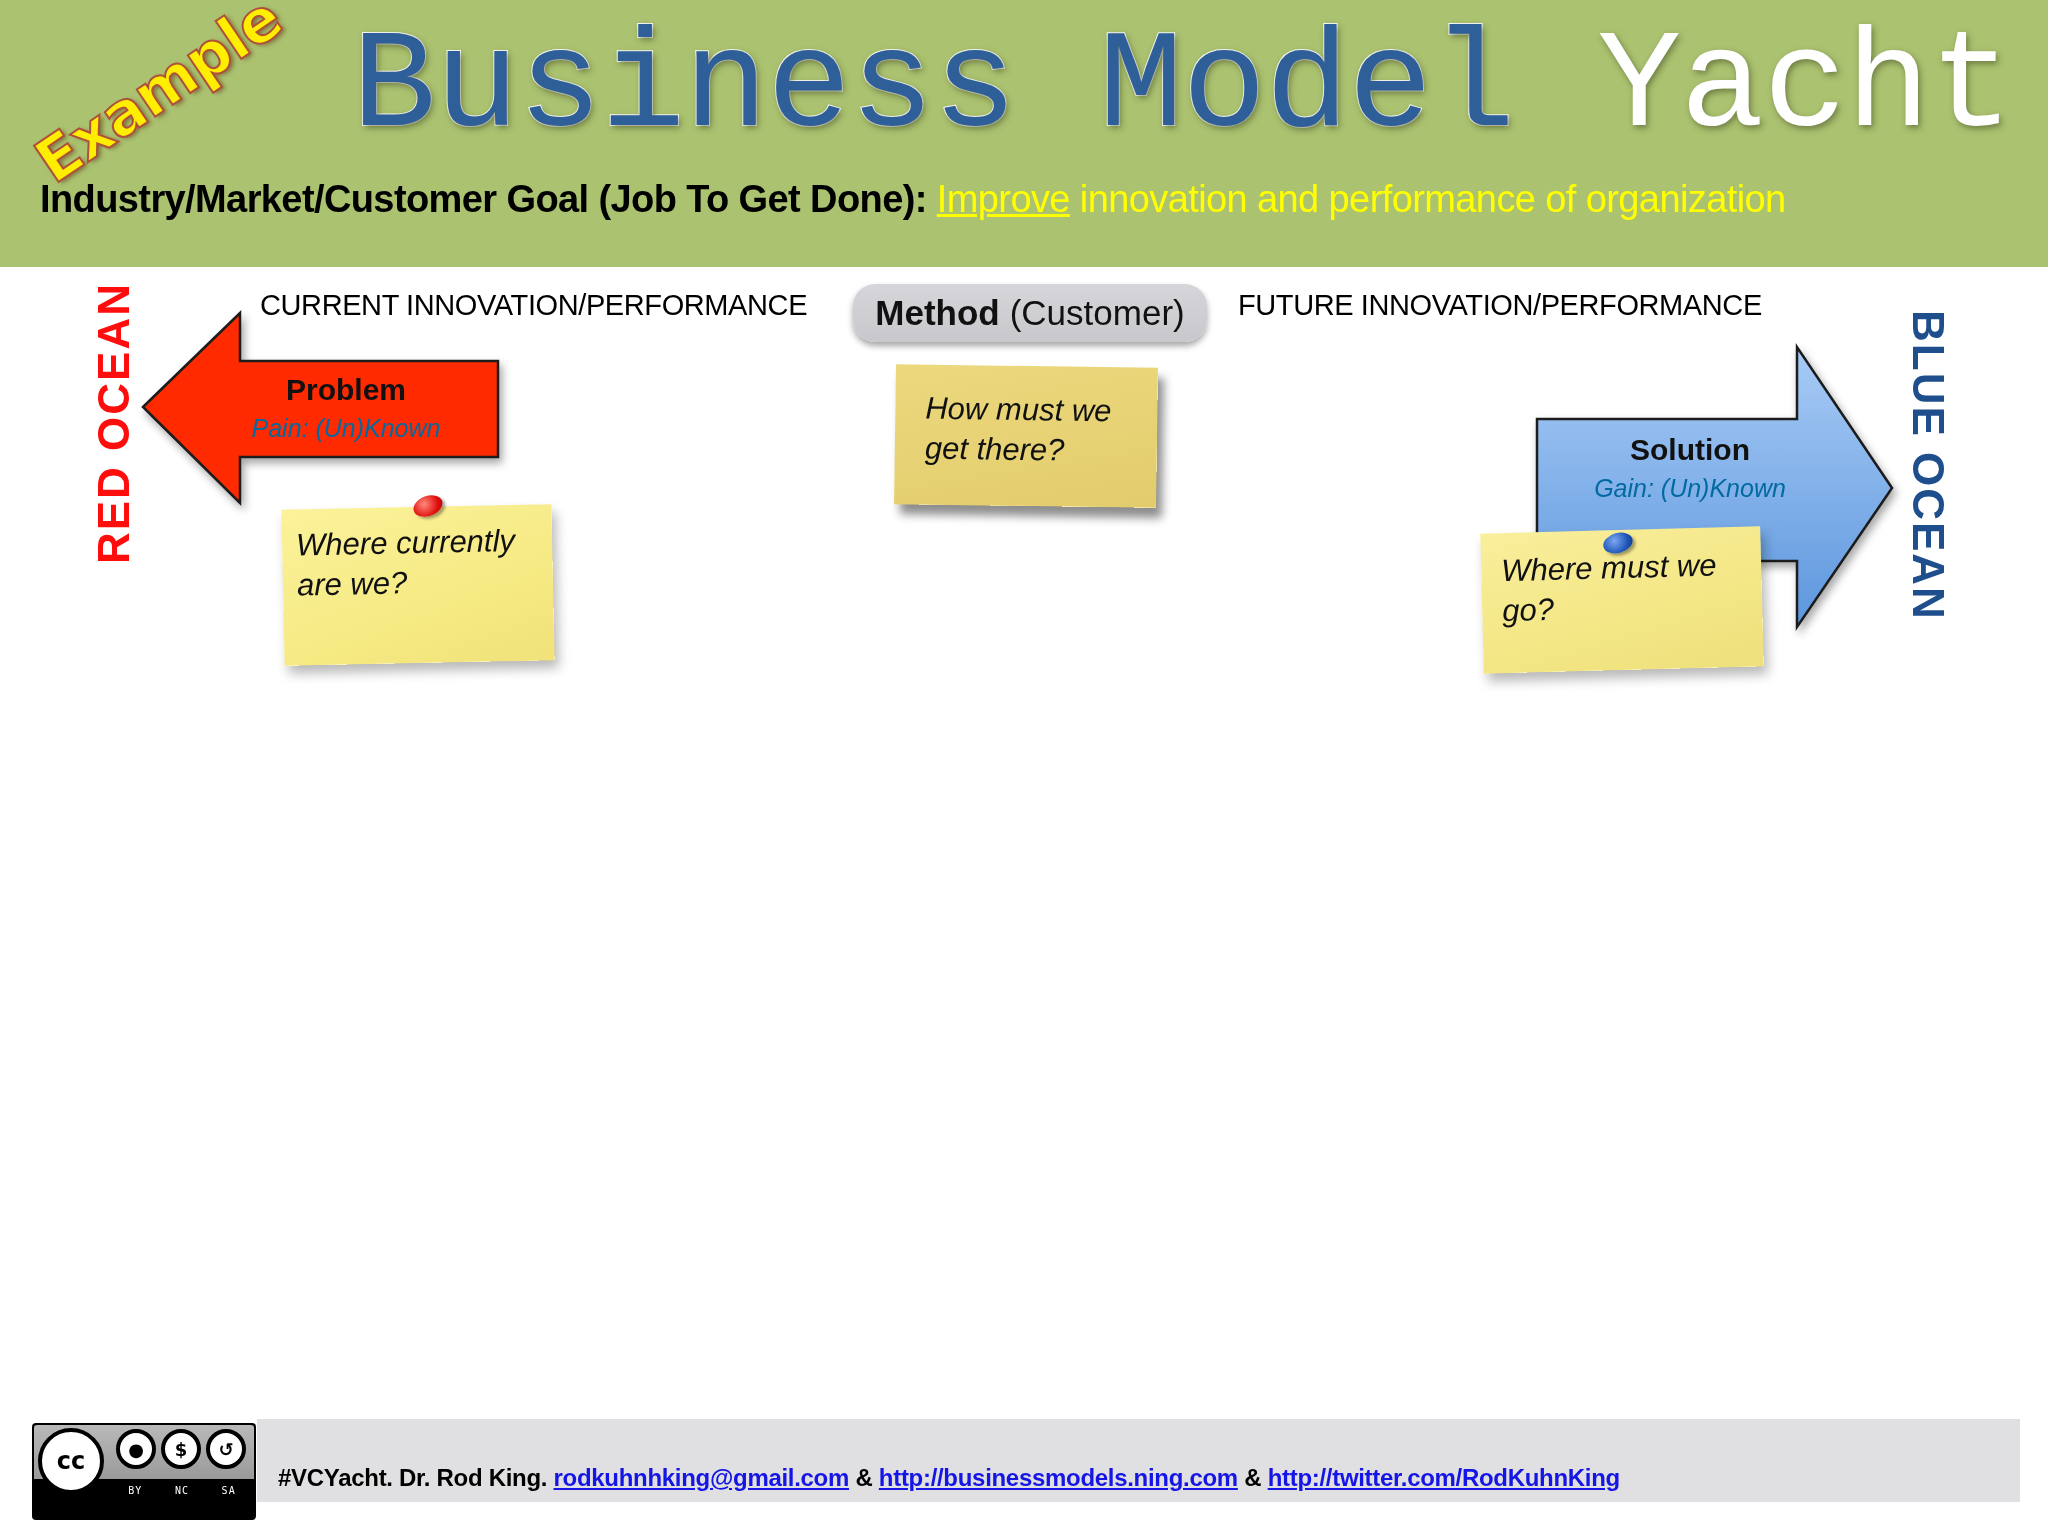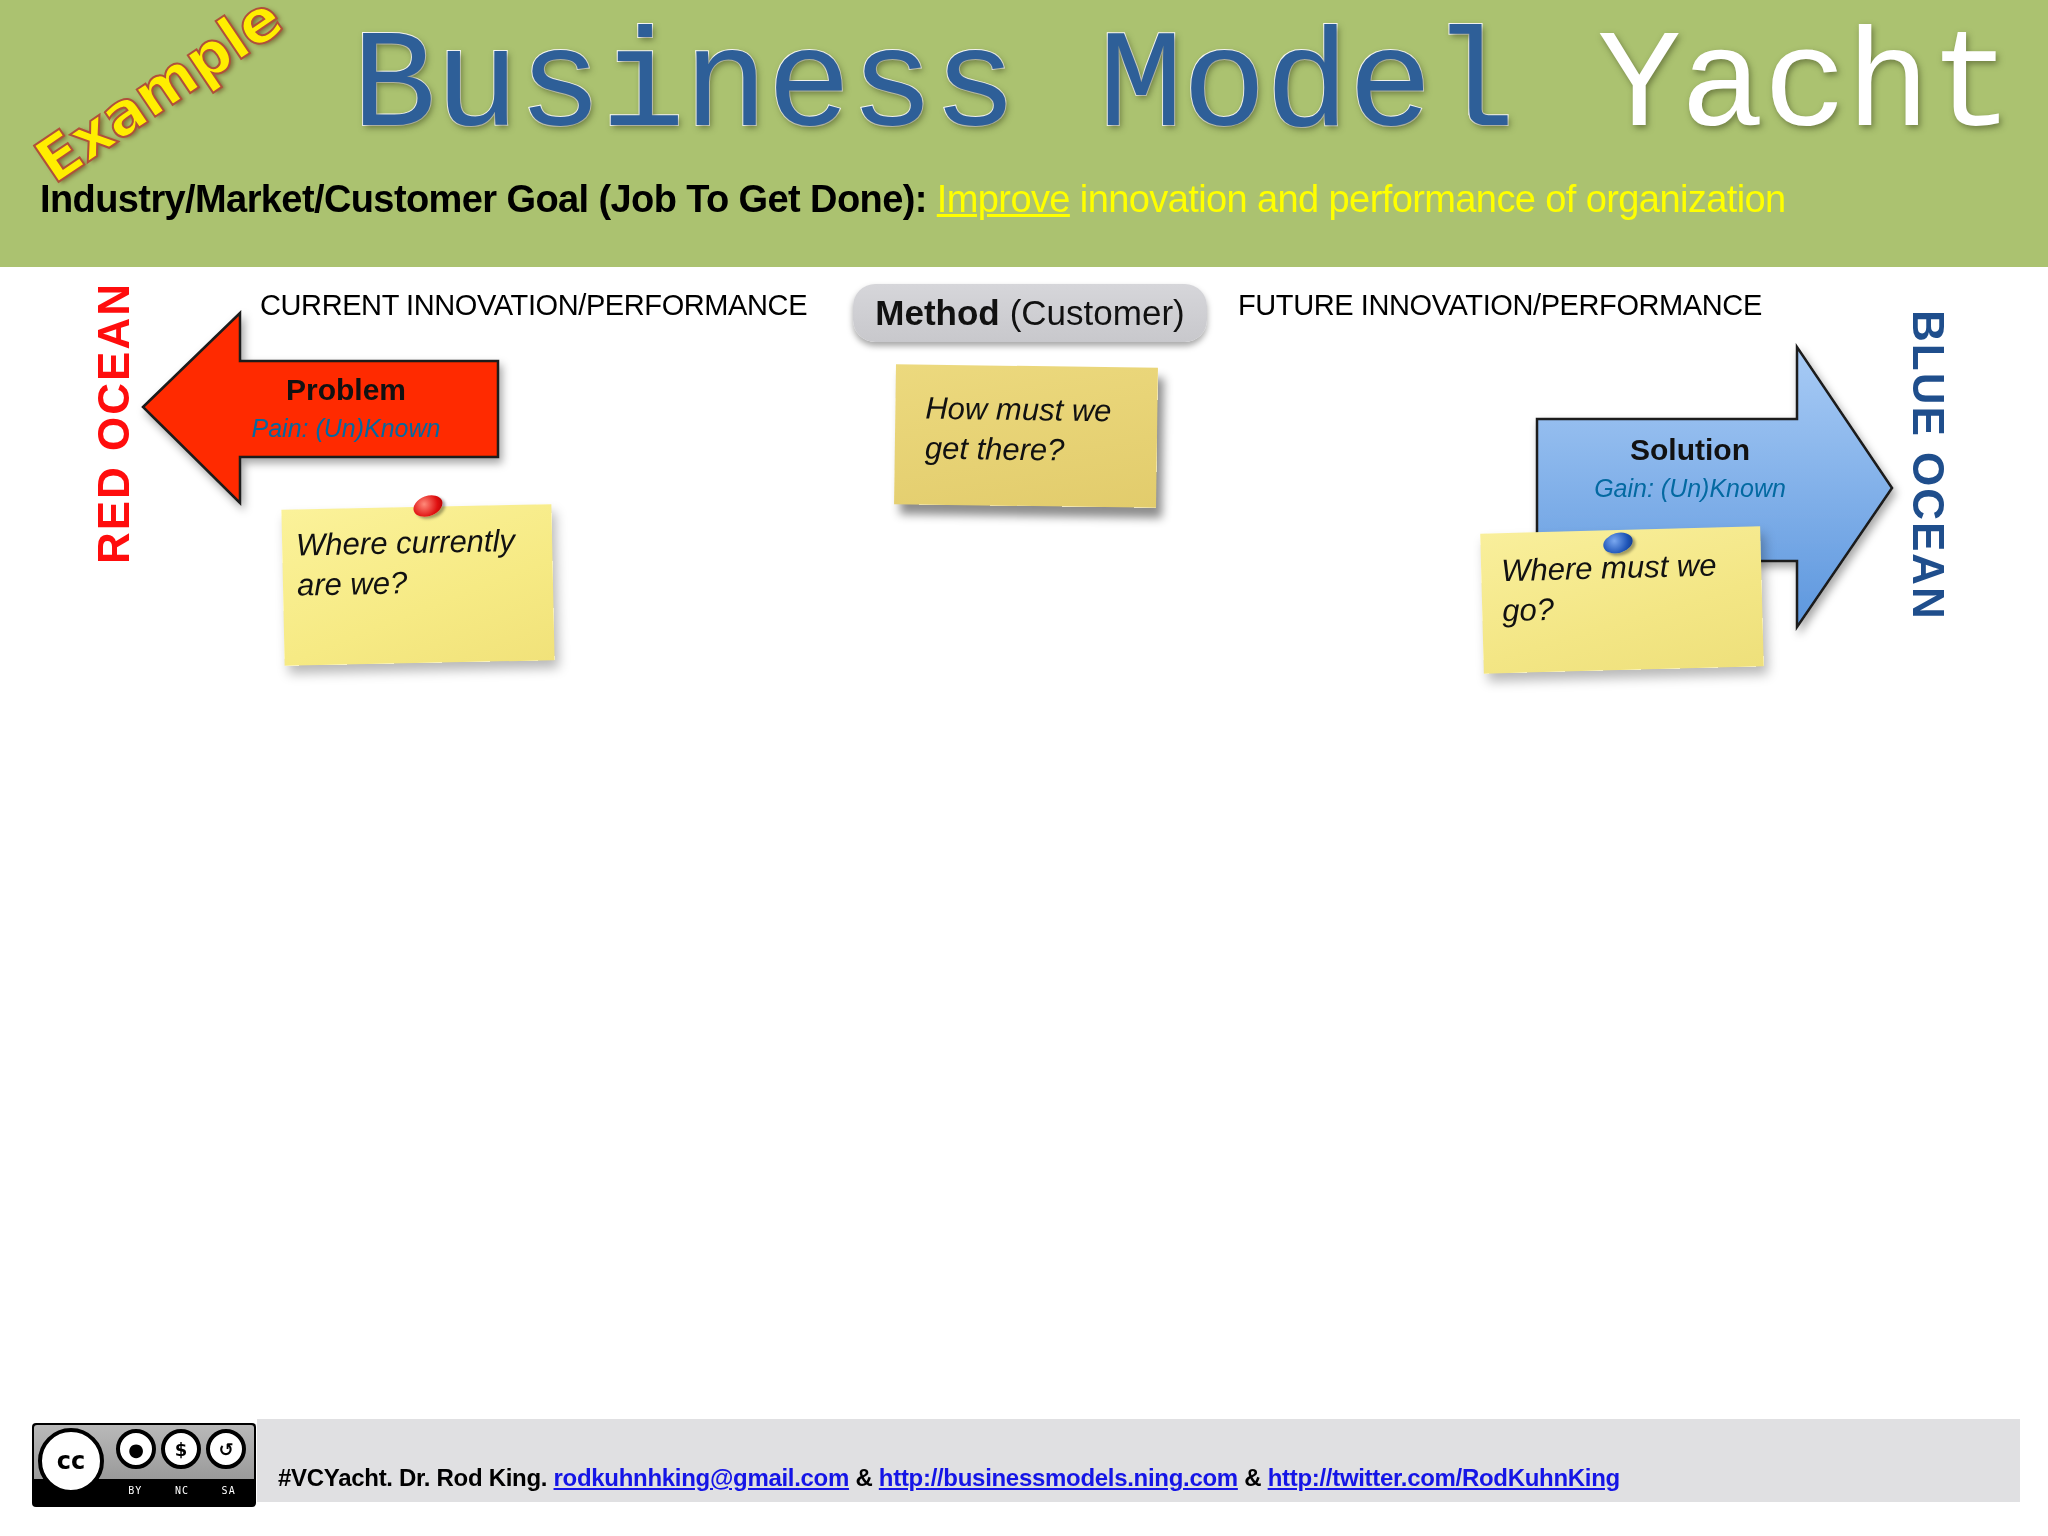--- a/index.html
+++ b/index.html
@@ -98,21 +98,21 @@
     box-shadow: 4px 8px 12px rgba(0,0,0,0.28);
   }
   .sticky .txt {
     position: absolute; font-style: italic; font-size: 31px; line-height: 40px;
     color: #111; white-space: pre-line;
   }
   .pin { position: absolute; border-radius: 50%; }
 
   
   .cc-badge {
-    left: 32px; top: 1423px; width: 224px; height: 84px;
+    left: 32px; top: 1423px; width: 224px; height: 97px;
     background: #000; border-radius: 4px; overflow: hidden;
   }
   .cc-top {
     position: absolute; left: 2px; top: 2px; width: 220px; height: 54px;
     background: linear-gradient(#b9b9b9, #9a9a9a); border-radius: 3px 3px 0 0;
   }
   .cc-circle {
     position: absolute; border-radius: 50%; background: #fff; border: 4px solid #000;
     display: flex; align-items: center; justify-content: center;
     font-weight: bold; color: #000; font-family: "DejaVu Sans", sans-serif;

